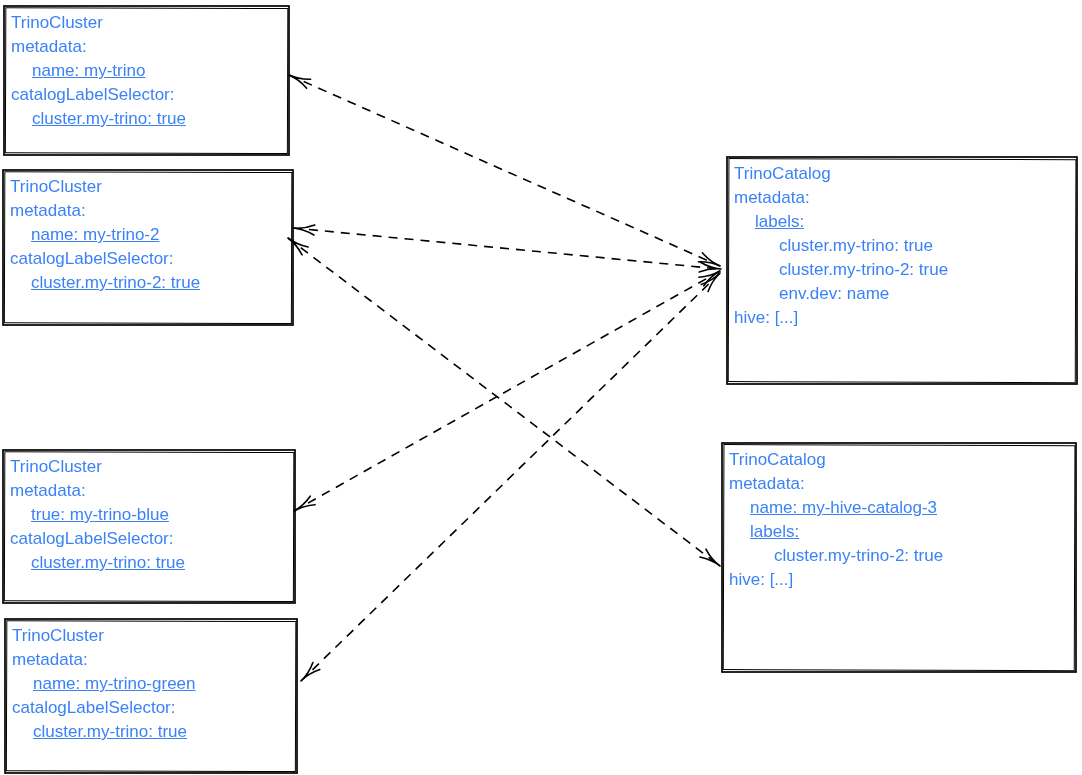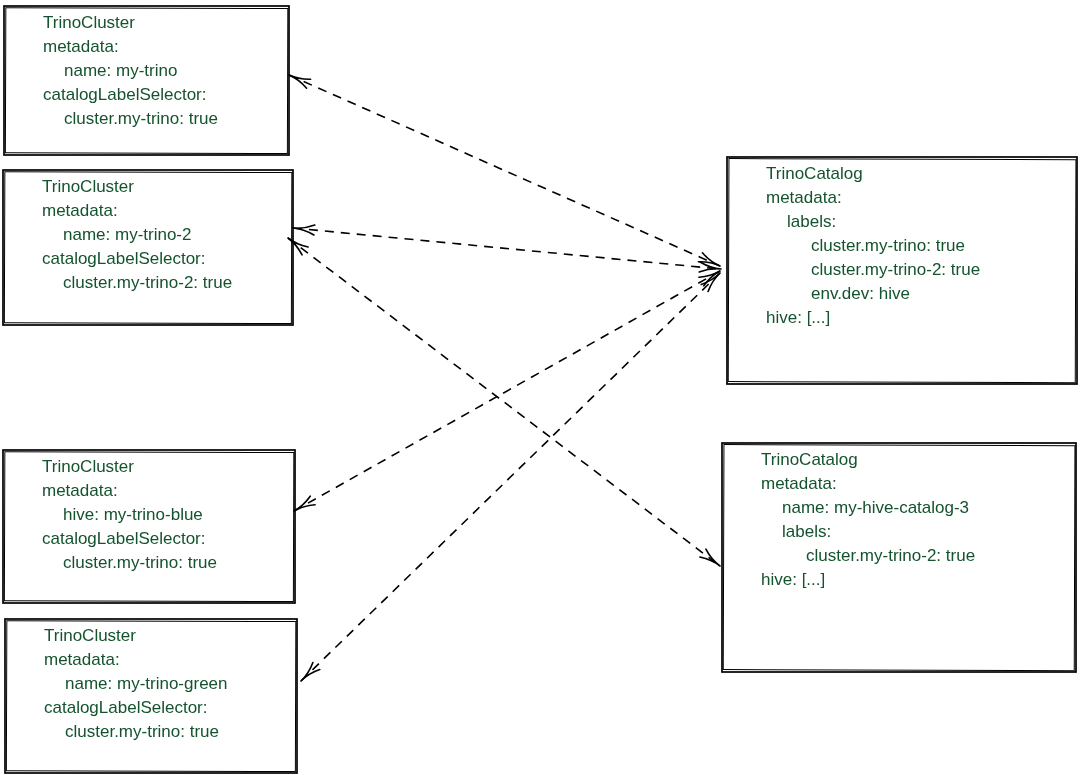--- a/index.html
+++ b/index.html
@@ -13,28 +13,27 @@
   }
   #wires {
     position: absolute;
     left: 0; top: 0;
     width: 1082px; height: 775px;
   }
   .node {
     position: absolute;
     box-sizing: border-box;
     padding: 5px 8px 0 7px;
-    color: #14532d;
+    color: #3b82f6;
     font-size: 17px;
     line-height: 24px;
     white-space: nowrap;
-    margin-left: 32px;
   }
   .node .ln { height: 24px; }
-  .i1 { padding-left: 21px; }
+  .i1 { padding-left: 21px; text-decoration: underline; }
   .i2 { padding-left: 45px; }
 </style>
 </head>
 <body>
 
 <div id="canvas">
 
   <svg id="wires" viewBox="0 0 1082 775" xmlns="http://www.w3.org/2000/svg">
       <rect x="4" y="6" width="285" height="149" fill="none" stroke="#000000" stroke-width="1.7"></rect>
       <rect x="5.6" y="8.1" width="282" height="145" fill="none" stroke="#000000" stroke-width="1" transform="rotate(0.18 146.5 80.5)"></rect>
@@ -77,40 +76,40 @@
     <div class="ln">TrinoCluster</div>
     <div class="ln">metadata:</div>
     <div class="ln i1">name: my-trino-2</div>
     <div class="ln">catalogLabelSelector:</div>
     <div class="ln i1">cluster.my-trino-2: true</div>
   </div>
 
   <div class="node" style="left:3px;top:450px;width:292px;height:153px">
     <div class="ln">TrinoCluster</div>
     <div class="ln">metadata:</div>
-    <div class="ln i1">hive: my-trino-blue</div>
+    <div class="ln i1">true: my-trino-blue</div>
     <div class="ln">catalogLabelSelector:</div>
     <div class="ln i1">cluster.my-trino: true</div>
   </div>
 
   <div class="node" style="left:5px;top:619px;width:292px;height:154px">
     <div class="ln">TrinoCluster</div>
     <div class="ln">metadata:</div>
     <div class="ln i1">name: my-trino-green</div>
     <div class="ln">catalogLabelSelector:</div>
     <div class="ln i1">cluster.my-trino: true</div>
   </div>
 
   <div class="node" style="left:727px;top:157px;width:350px;height:227px">
     <div class="ln">TrinoCatalog</div>
     <div class="ln">metadata:</div>
     <div class="ln i1">labels:</div>
     <div class="ln i2">cluster.my-trino: true</div>
     <div class="ln i2">cluster.my-trino-2: true</div>
-    <div class="ln i2">env.dev: hive</div>
+    <div class="ln i2">env.dev: name</div>
     <div class="ln">hive: [...]</div>
   </div>
 
   <div class="node" style="left:722px;top:443px;width:354px;height:229px">
     <div class="ln">TrinoCatalog</div>
     <div class="ln">metadata:</div>
     <div class="ln i1">name: my-hive-catalog-3</div>
     <div class="ln i1">labels:</div>
     <div class="ln i2">cluster.my-trino-2: true</div>
     <div class="ln">hive: [...]</div>

